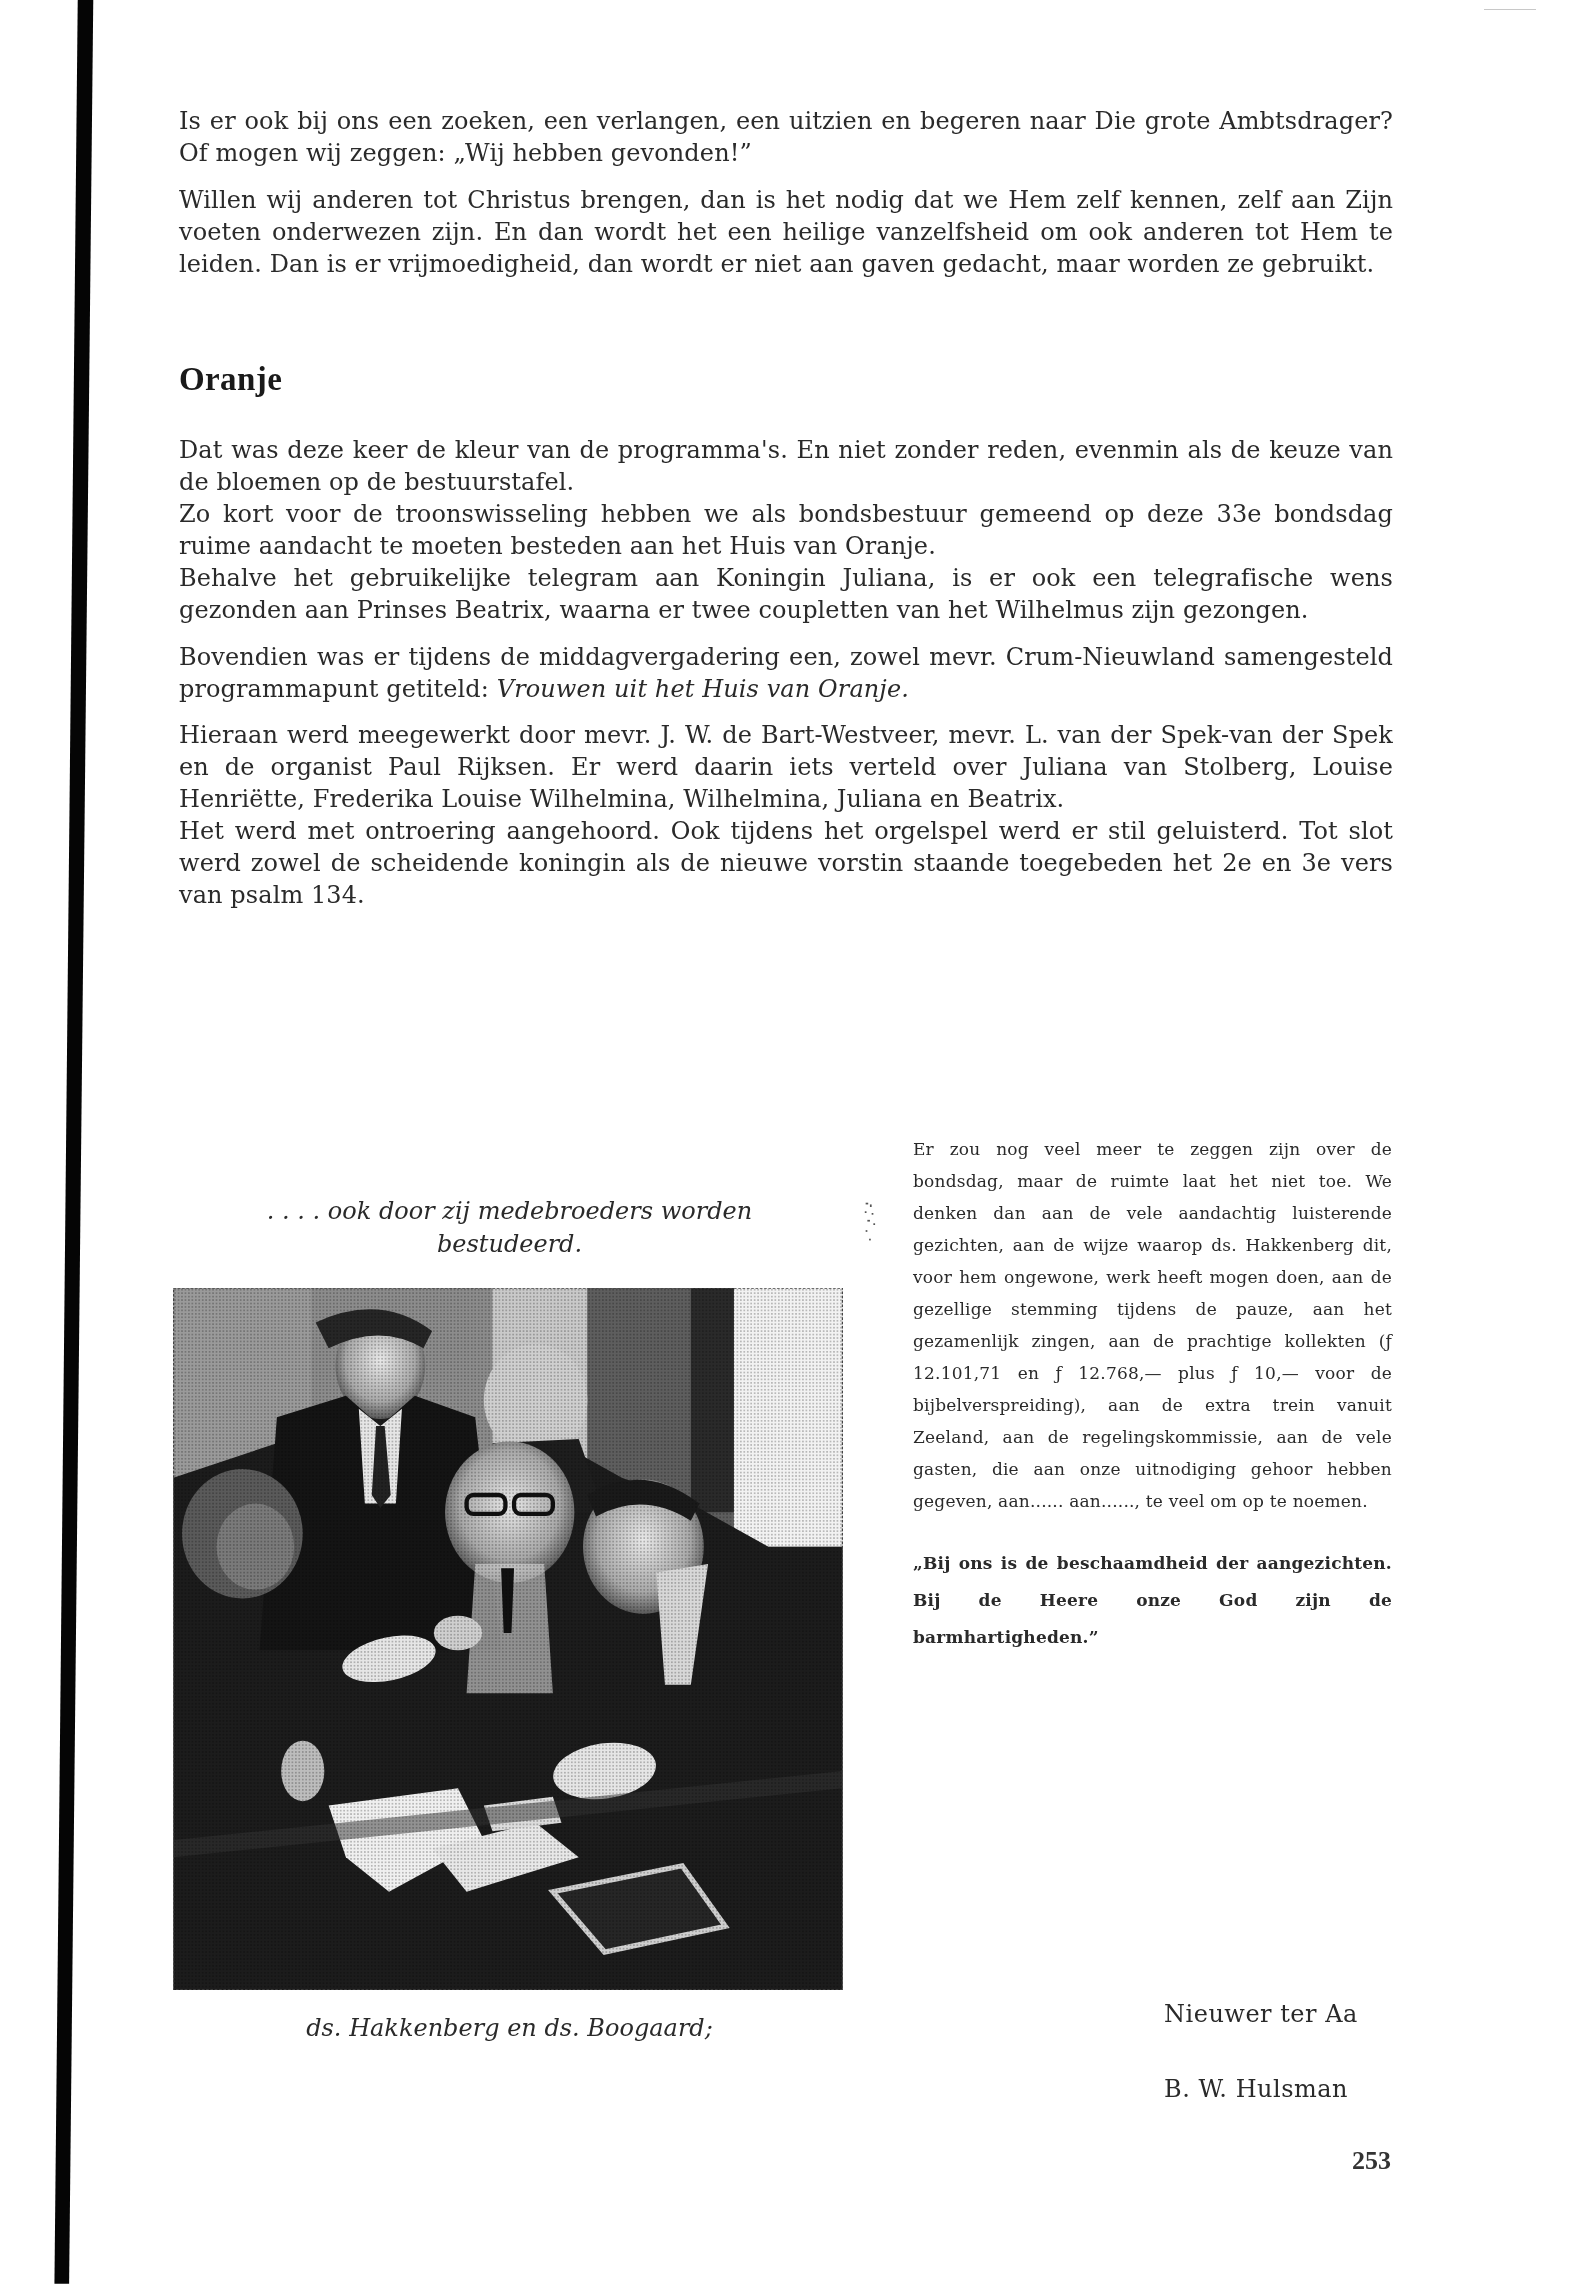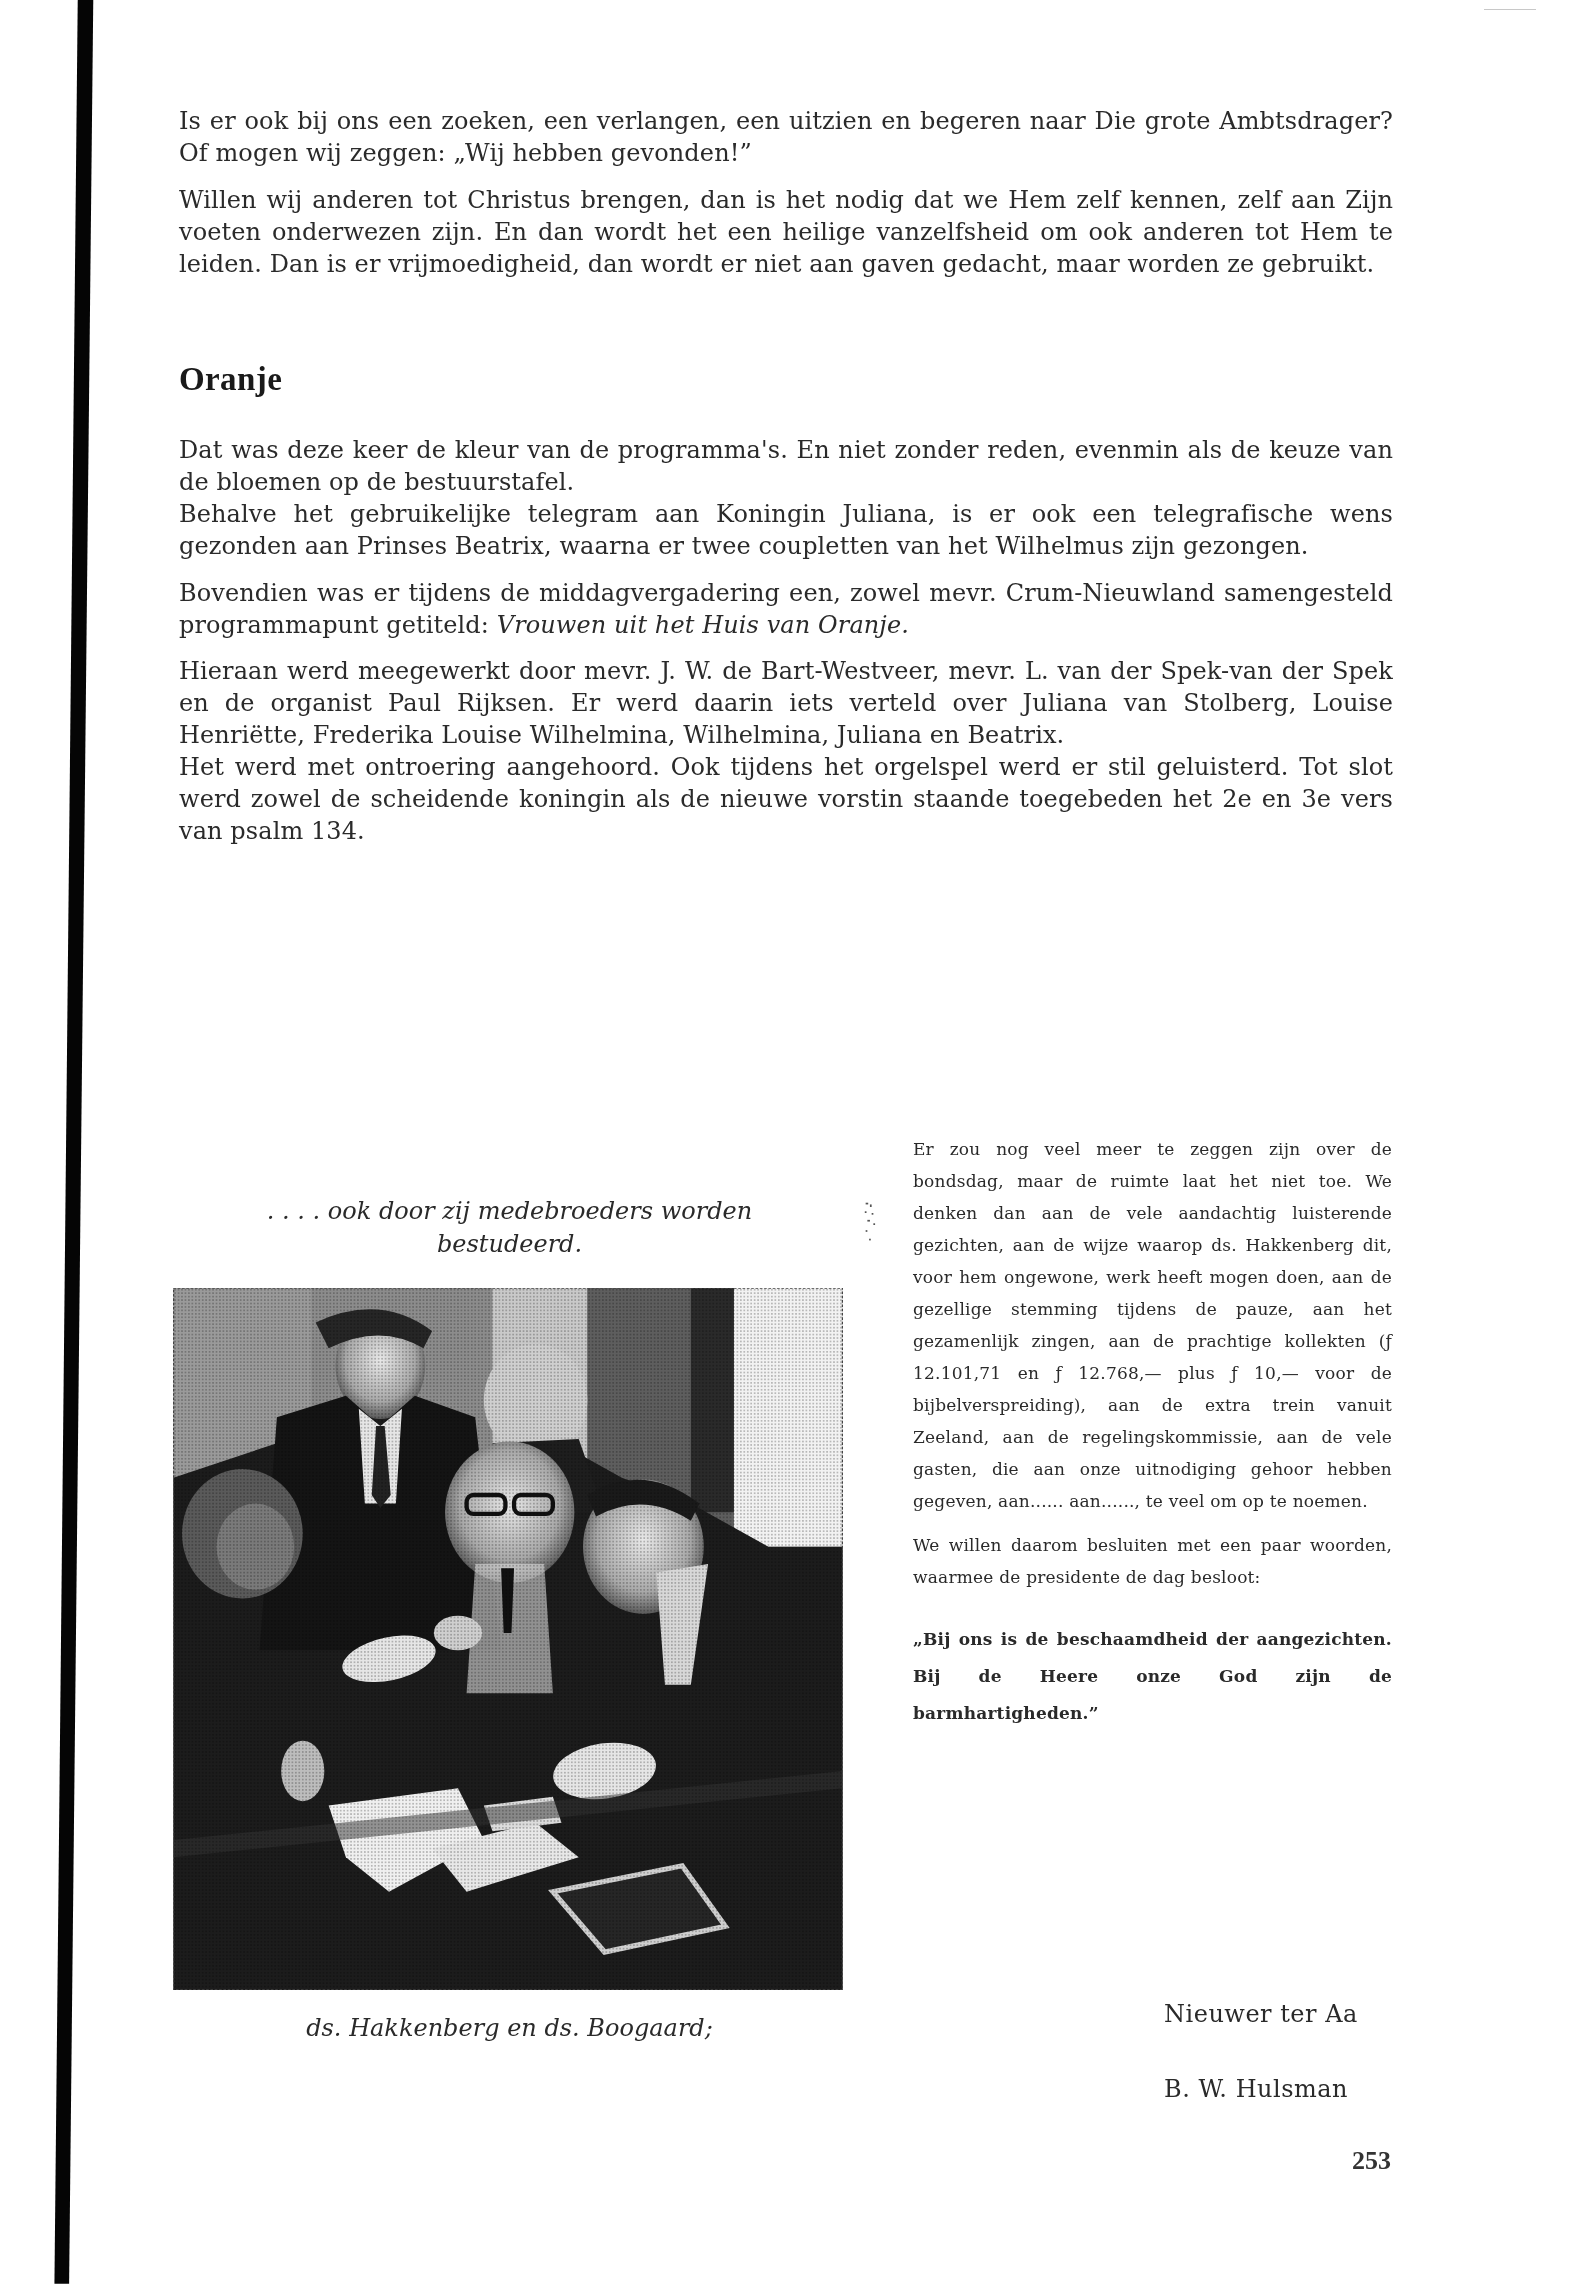--- a/index.html
+++ b/index.html
@@ -142,20 +142,21 @@
 
 <div class="full" style="top:105px;">
   <p>Is er ook bij ons een zoeken, een verlangen, een uitzien en begeren naar Die grote Ambtsdrager? Of mogen wij zeggen: „Wij hebben gevonden!”</p>
   <p class="gap">Willen wij anderen tot Christus brengen, dan is het nodig dat we Hem zelf kennen, zelf aan Zijn voeten onderwezen zijn. En dan wordt het een heilige vanzelfsheid om ook anderen tot Hem te leiden. Dan is er vrijmoedigheid, dan wordt er niet aan gaven gedacht, maar worden ze gebruikt.</p>
 </div>
 
 <div class="heading">Oranje</div>
 
 <div class="full" style="top:434px;">
   <p>Dat was deze keer de kleur van de programma's. En niet zonder reden, evenmin als de keuze van de bloemen op de bestuurstafel.</p>
+  <p>Zo kort voor de troonswisseling hebben we als bondsbestuur gemeend op deze 33e bondsdag ruime aandacht te moeten besteden aan het Huis van Oranje.</p>
   <p>Behalve het gebruikelijke telegram aan Koningin Juliana, is er ook een telegrafische wens gezonden aan Prinses Beatrix, waarna er twee coupletten van het Wilhelmus zijn gezongen.</p>
   <p class="gap"><span>Bovendien was er tijdens de middagvergadering een, zowel mevr. Crum-Nieuwland samengesteld programmapunt getiteld: </span><em>Vrouwen uit het Huis van Oranje.</em></p>
   <p class="gap">Hieraan werd meegewerkt door mevr. J. W. de Bart-Westveer, mevr. L. van der Spek-van der Spek en de organist Paul Rijksen. Er werd daarin iets verteld over Juliana van Stolberg, Louise Henriëtte, Frederika Louise Wilhelmina, Wilhelmina, Juliana en Beatrix.</p>
   <p>Het werd met ontroering aangehoord. Ook tijdens het orgelspel werd er stil geluisterd. Tot slot werd zowel de scheidende koningin als de nieuwe vorstin staande toegebeden het 2e en 3e vers van psalm 134.</p>
 </div>
 
 <div class="caption-top">. . . . ook door zij medebroeders worden bestudeerd.</div>
 
 <svg class="speckle" viewBox="0 0 20 70" width="17.3" height="60">
   <g fill="#555">
@@ -231,21 +232,20 @@
     <rect x="0" y="0" width="776" height="814" fill="none" stroke="#444" stroke-width="2" stroke-dasharray="3,2"></rect>
   </svg>
 </div>
 
 <div class="caption-bottom">
   <div>ds. Hakkenberg en ds. Boogaard;</div>
 </div>
 
 <div class="right-col">
   <p>Er zou nog veel meer te zeggen zijn over de bondsdag, maar de ruimte laat het niet toe. We denken dan aan de vele aandachtig luisterende gezichten, aan de wijze waarop ds. Hakkenberg dit, voor hem ongewone, werk heeft mogen doen, aan de gezellige stemming tijdens de pauze, aan het gezamenlijk zingen, aan de prachtige kollekten (ƒ 12.101,71 en ƒ 12.768,— plus ƒ 10,— voor de bijbelverspreiding), aan de extra trein vanuit Zeeland, aan de regelingskommissie, aan de vele gasten, die aan onze uitnodiging gehoor hebben gegeven, aan...... aan......, te veel om op te noemen.</p>
-  <p class="gap">We willen daarom besluiten met een paar woorden, waarmee de presidente de dag besloot:</p>
   <p class="quote">„Bij ons is de beschaamdheid der aangezichten. Bij de Heere onze God zijn de barmhartigheden.”</p>
 </div>
 
 <div class="signature" style="top:2000px;">Nieuwer ter Aa</div>
 <div class="signature" style="top:2075px;">B. W. Hulsman</div>
 
 <div class="page-number">253</div>
 
 
 </body></html>

